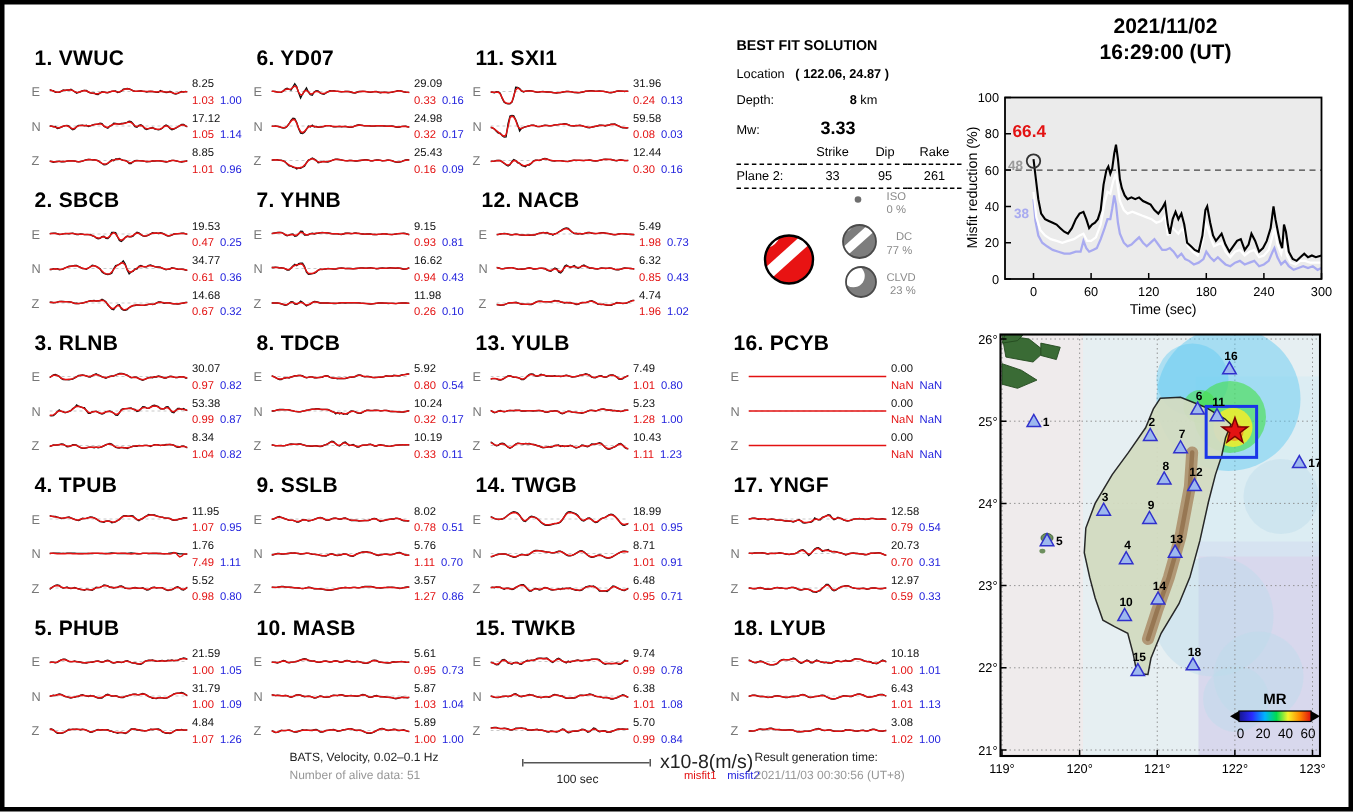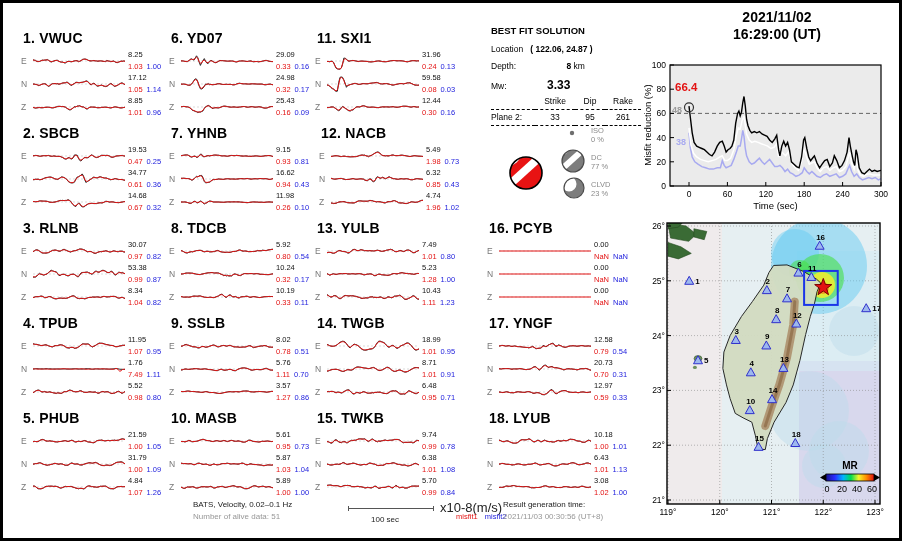--- a/index.html
+++ b/index.html
@@ -20,21 +20,21 @@
   #solution{position:absolute;left:488px;top:22px;width:164px;font-size:8.5px;color:#000;}
   #solution .title{font-size:9.5px;font-weight:bold;margin-bottom:8px;}
   .sol-row{margin-bottom:7px;}
   .sol-bold{font-weight:bold;}
   .mw-big{font-size:12px;font-weight:bold;}
   table.planes{border-collapse:collapse;font-size:8.5px;margin-top:2px;}
   table.planes td,table.planes th{padding:2px 0 3px 0;text-align:center;font-weight:normal;}
   table.planes .lab{text-align:left;width:44px;}
   table.planes .c1{width:40px;}table.planes .c2{width:30px;}table.planes .c3{width:36px;}
   tr.dashed td,tr.dashed th{border-bottom:1px dashed #000;}
-  .bb-label{position:absolute;font-size:7.5px;color:#8a8a8a;line-height:9px;}
+  .bb-label{position:absolute;font-size:7.5px;color:#8a8a8a;line-height:9px;text-align:right;}
   
   #event-title{position:absolute;left:650px;top:6px;width:248px;text-align:center;font-weight:bold;font-size:14px;line-height:17px;color:#000;}
   
   .foot{position:absolute;font-size:8px;color:#222;white-space:nowrap;}
   .foot.gray{color:#979797;}
   #scalebar{position:absolute;left:345px;top:503px;width:84px;height:5px;border-left:1px solid #555;border-right:1px solid #555;}
   #scalebar .bar{position:absolute;left:0;right:0;top:2px;border-top:1px solid #555;}
   .red-t{color:#e31212;padding-left:16px;}.blue-t{color:#2222dd;}
   svg text{font-family:"Liberation Sans",sans-serif;}
 </style>

